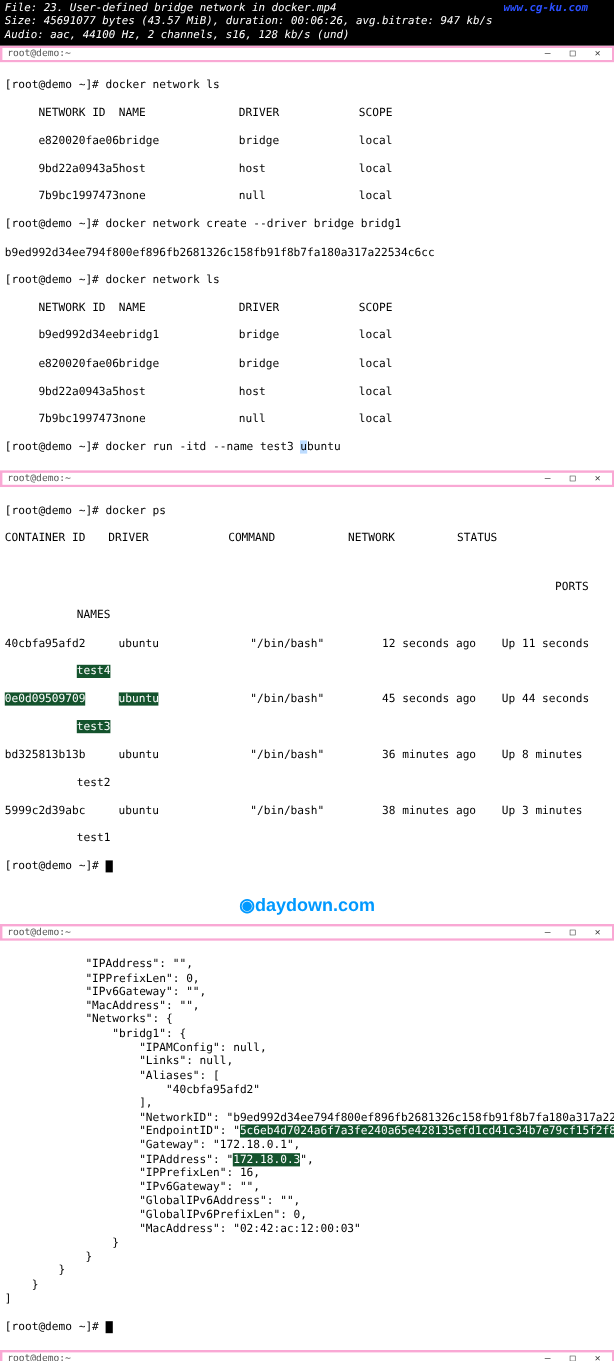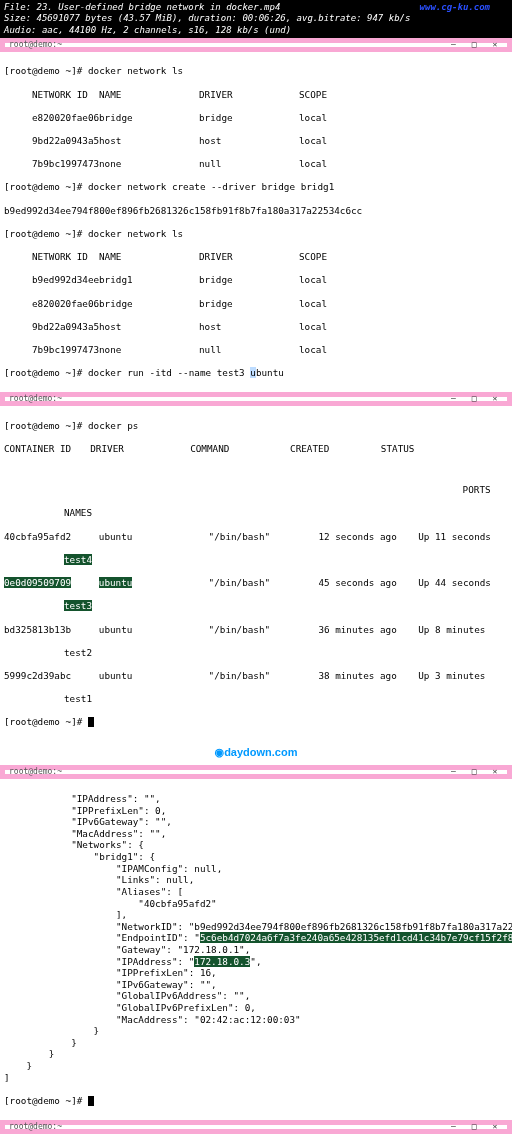--- a/index.html
+++ b/index.html
@@ -21,21 +21,21 @@
   .topbar .url {
     position: absolute;
     right: 22px;
     top: 2px;
     color: #2a4fff;
     font-weight: bold;
     font-style: italic;
   }
   .titlebar {
     background: #fff;
-    border: 5px solid #f9a8d4;
+    border: 2px solid #f9a8d4;
     display: flex;
     justify-content: space-between;
     align-items: center;
     height: 14px;
     padding: 0 4px;
     font-size: 8px;
   }
   .titlebar .lbl { color: #555; }
   .winbtns span {
     display: inline-block;
@@ -58,21 +58,21 @@
     width: 6px;
     height: 10px;
     background: #000;
     vertical-align: text-bottom;
   }
   .sel-ublue { background: #bddcff; }
   .watermark1, .watermark2 {
     text-align: center;
     color: #0099ff;
     font-weight: bold;
-    font-size: 11px;
+    font-size: 15px;
     padding: 4px 0 6px 0;
     font-family: Arial, sans-serif;
   }
   .watermark1 .icon, .watermark2 .icon { color: #0099ff; }
   .row { display: flex; }
   .c1 { width: 95px; padding-left: 28px; }
   .c2 { width: 100px; }
   .c3 { width: 100px; }
   .c4 { width: 80px; }
   .rowps { display: flex; }
@@ -124,21 +124,21 @@
   <span class="lbl">root@demo:~</span>
   <span class="winbtns">
     <span>—</span>
     <span>□</span>
     <span>✕</span>
   </span>
 </div>
 
 <div class="pane" style="min-height:235px;">
 <span class="line"><span class="prompt">[root@demo ~]# </span><span>docker ps</span></span>
-<div class="rowps"><span class="p1">CONTAINER ID</span><span class="p2">DRIVER</span><span class="p3">COMMAND</span><span class="p4">CREATED</span><span class="p5">STATUS</span><span class="p6">PORTS</span></div>
+<div class="rowps"><span class="p1">CONTAINER ID</span><span class="p2">DRIVER</span><span class="p3">COMMAND</span><span class="p4">NETWORK</span><span class="p5">STATUS</span><span class="p6">PORTS</span></div>
 <span class="indent">NAMES</span>
 <div class="rowps"><span class="p1">40cbfa95afd2</span><span class="p2">ubuntu</span><span class="p3">"/bin/bash"</span><span class="p4">12 seconds ago</span><span class="p5">Up 11 seconds</span></div>
 <span class="indent"><span class="hlblack">test4</span></span>
 <div class="rowps"><span class="p1"><span class="hlblack">0e0d09509709</span></span><span class="p2"><span class="hlblack">ubuntu</span></span><span class="p3">"/bin/bash"</span><span class="p4">45 seconds ago</span><span class="p5">Up 44 seconds</span></div>
 <span class="indent"><span class="hlblack">test3</span></span>
 <div class="rowps"><span class="p1">bd325813b13b</span><span class="p2">ubuntu</span><span class="p3">"/bin/bash"</span><span class="p4">36 minutes ago</span><span class="p5">Up 8 minutes</span></div>
 <span class="indent">test2</span>
 <div class="rowps"><span class="p1">5999c2d39abc</span><span class="p2">ubuntu</span><span class="p3">"/bin/bash"</span><span class="p4">38 minutes ago</span><span class="p5">Up 3 minutes</span></div>
 <span class="indent">test1</span>
 <span class="line"><span class="prompt">[root@demo ~]# </span><span class="cursor"></span></span>

